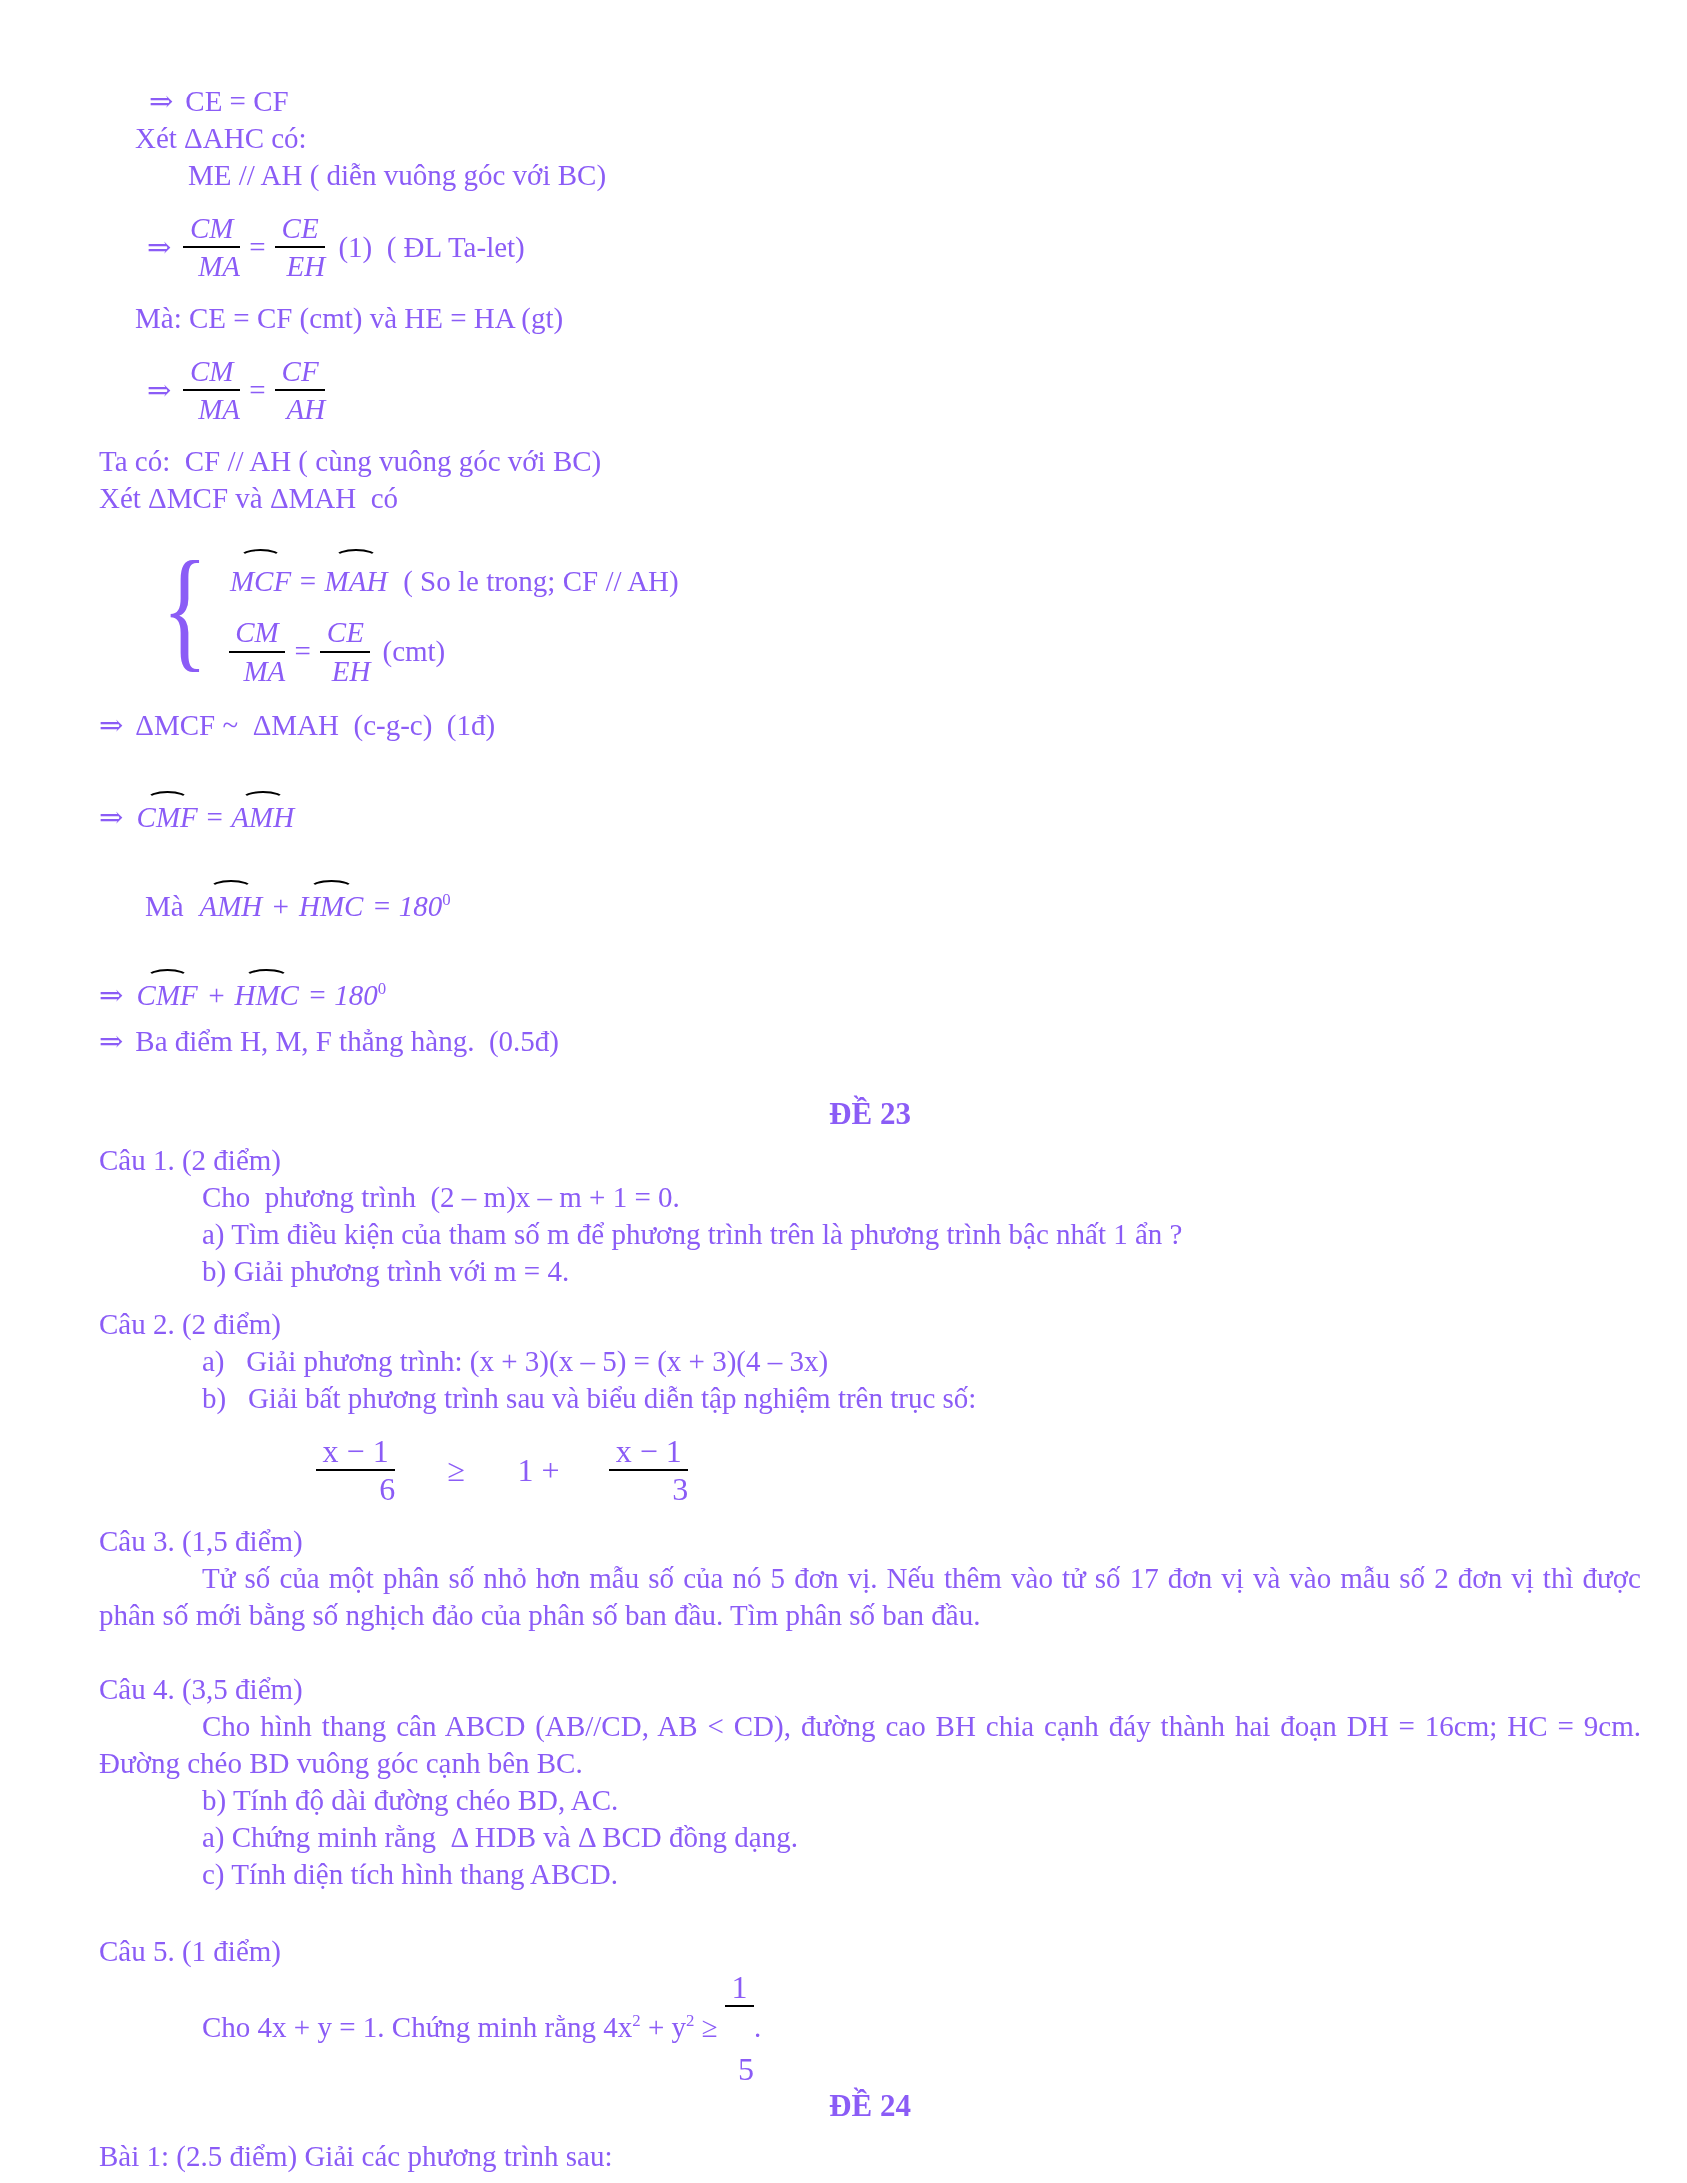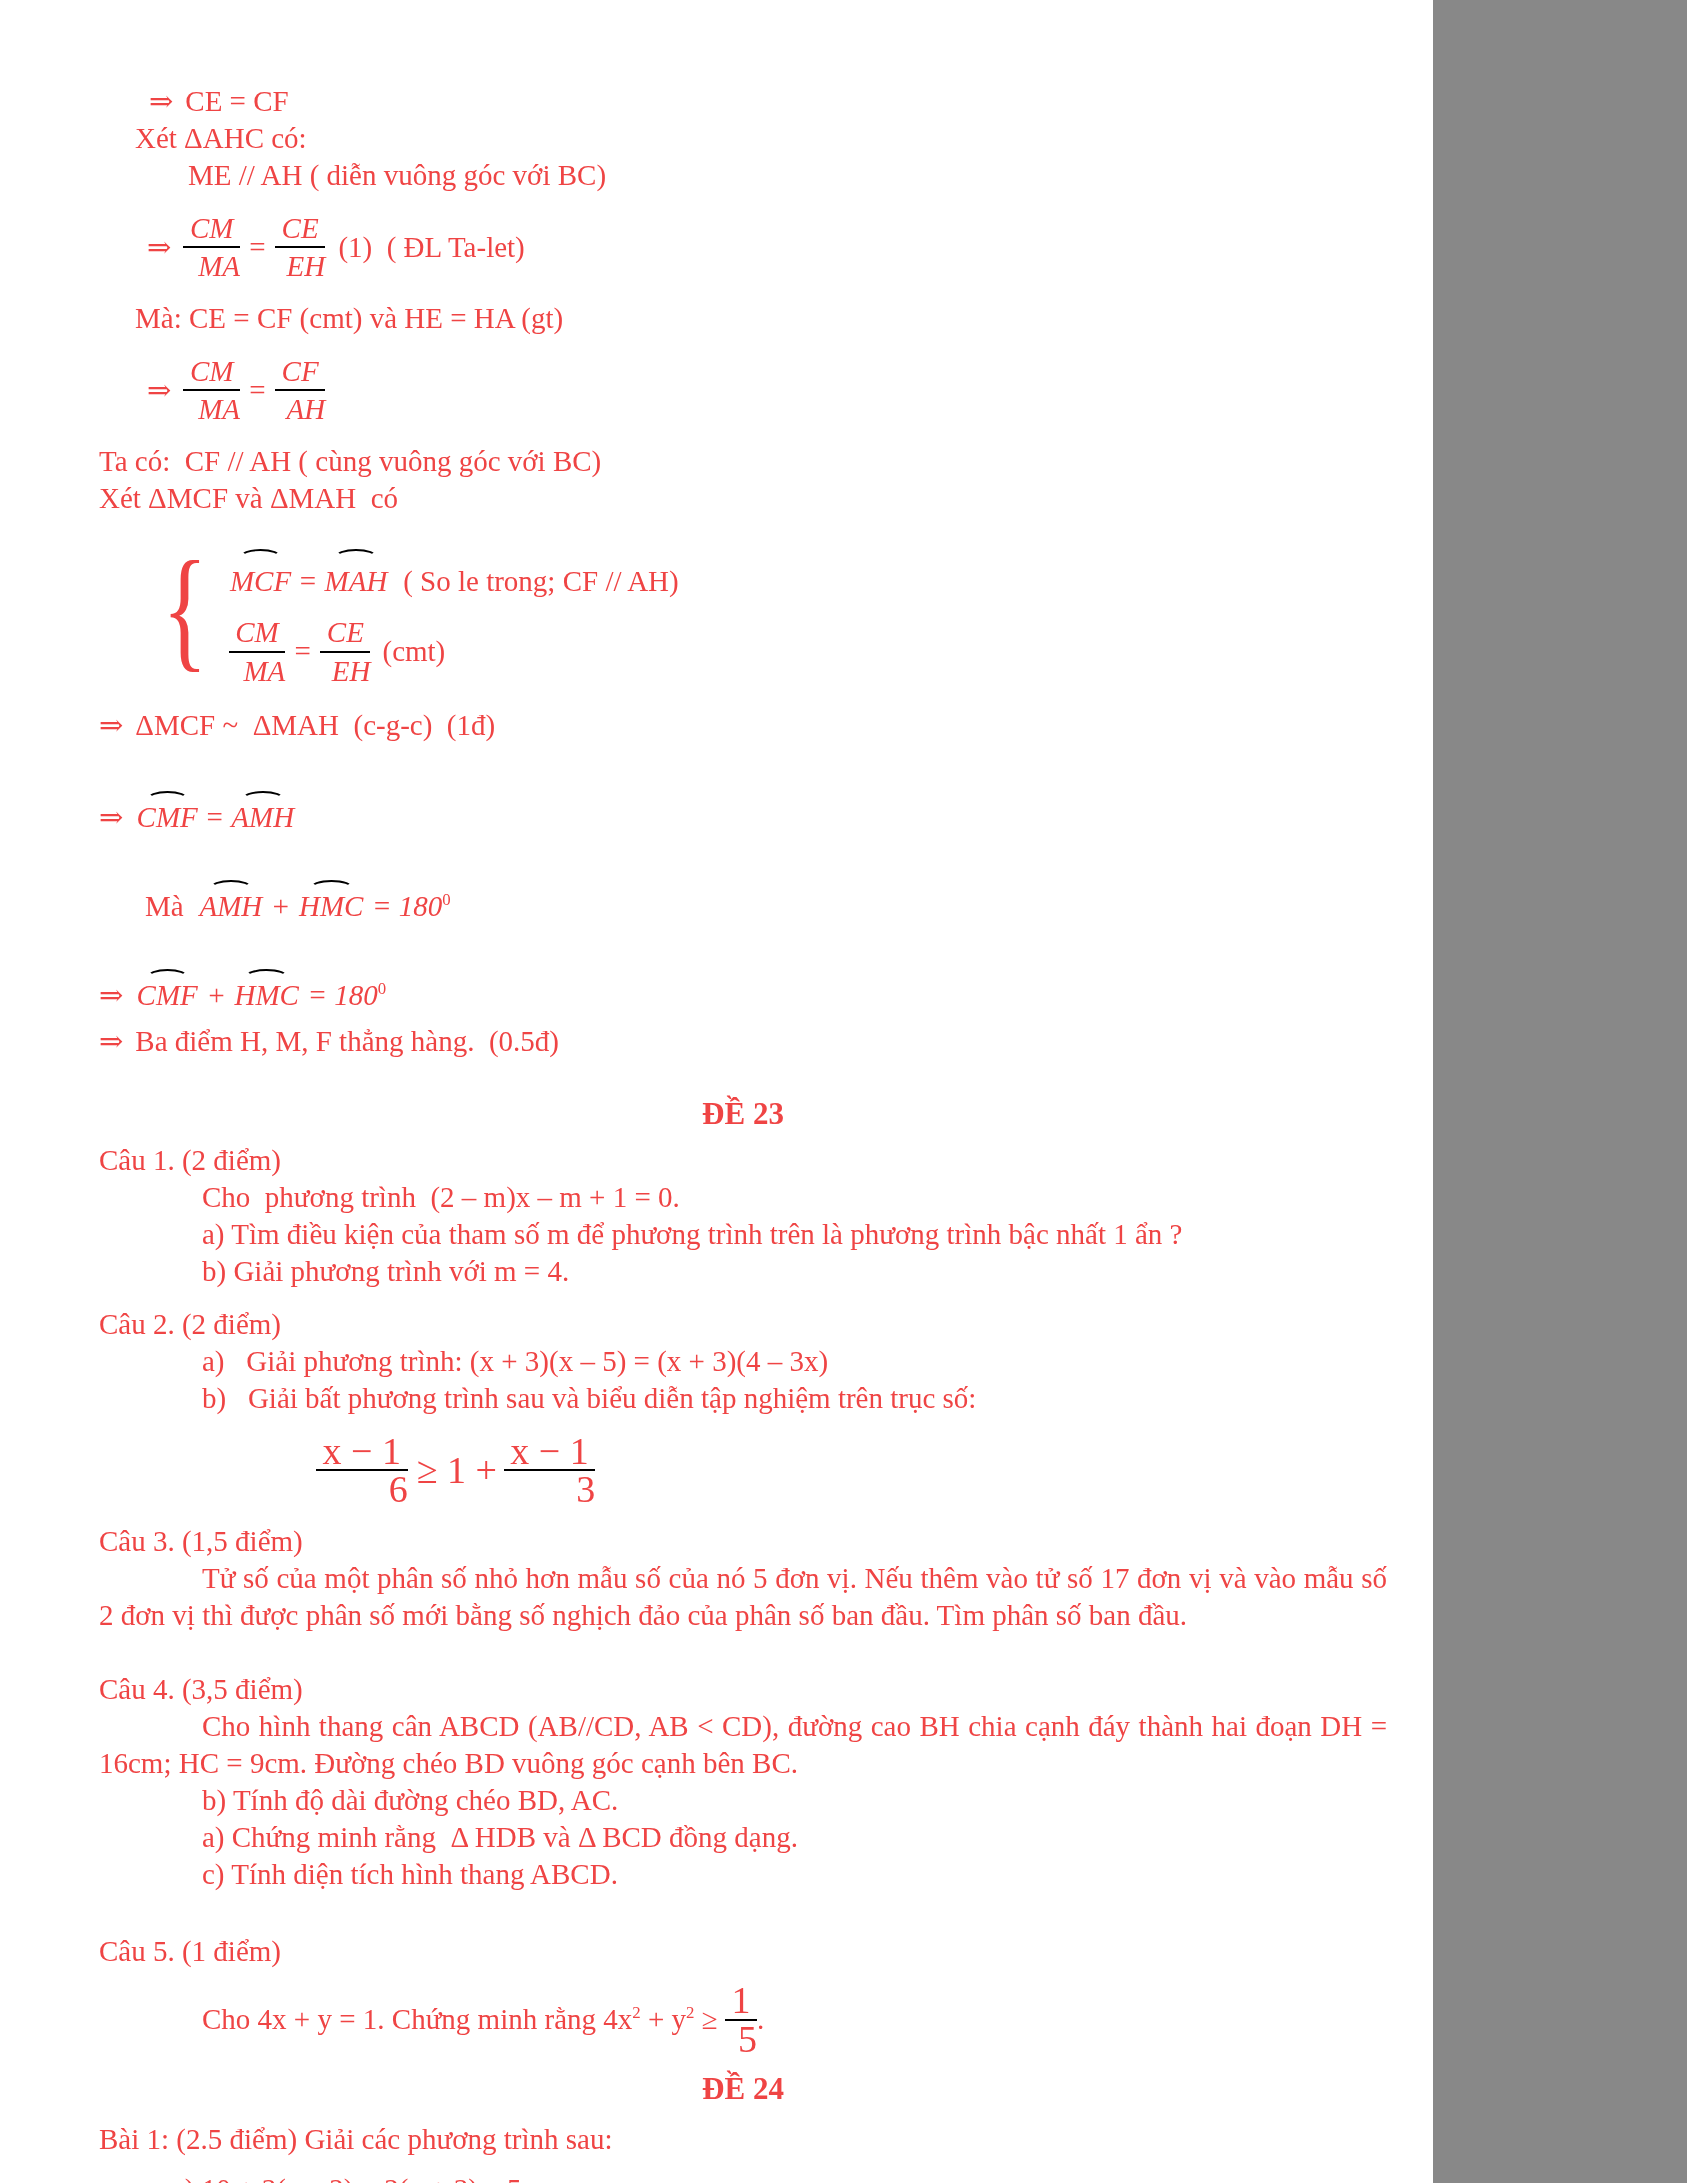--- a/index.html
+++ b/index.html
@@ -1,19 +1,19 @@
 <!DOCTYPE html>
 <html style="font-size:10.6px"><head>
 <meta charset="utf-8">
 <style>
   html,body{margin:0;padding:0;background:#888;}
   .page{
     position:relative;
-    width:1433px;height:2183px;
-    background:#ffffff;color:#ef4444;
+    width:1687px;height:2183px;
+    background:#ffffff;color:#8b5cf6;
     font-family:"Liberation Serif","DejaVu Serif",serif;
     font-size:29px;
     box-sizing:border-box;
     padding:83px 46px 0 99px;
     overflow:hidden;
   }
   .line{line-height:37px;white-space:pre-wrap;}
   .it{font-style:italic;}
   .arrow{display:inline-block;margin-right:12px;}
   
@@ -30,21 +30,21 @@
   .frow .eq{margin:0 9.3px;}
   
   .brace-row{display:flex;align-items:center;}
   .brace{font-size:136px;line-height:142px;transform:scaleX(0.7);transform-origin:left center;margin-right:1.3px;font-weight:400;}
   .sys{display:flex;flex-direction:column;}
   .sys-r1{line-height:48px;white-space:pre-wrap;}
   .sys-r2{display:flex;align-items:center;min-height:93px;}
   .sys-r2 .eq{margin:0 9.3px;}
   .title{text-align:center;font-weight:bold;font-size:31px;line-height:40px;}
   .just{text-align:justify;text-indent:103px;line-height:37px;}
-  .big{font-size:38px;}
+  .big{font-size:32px;gap:43px;}
   sup{font-size:0.58em;line-height:0;}
   
   .i55{margin-left:36px;}  .i70{margin-left:46px;}  .i73{margin-left:48px;}
   .i75{margin-left:50px;}  .i95{margin-left:63px;}  .i110{margin-left:73px;}
   .i135{margin-left:89px;}.i155{margin-left:103px;}.i328{margin-left:217px;}
 </style>
 </head>
 <body>
 
 <div class="page">

